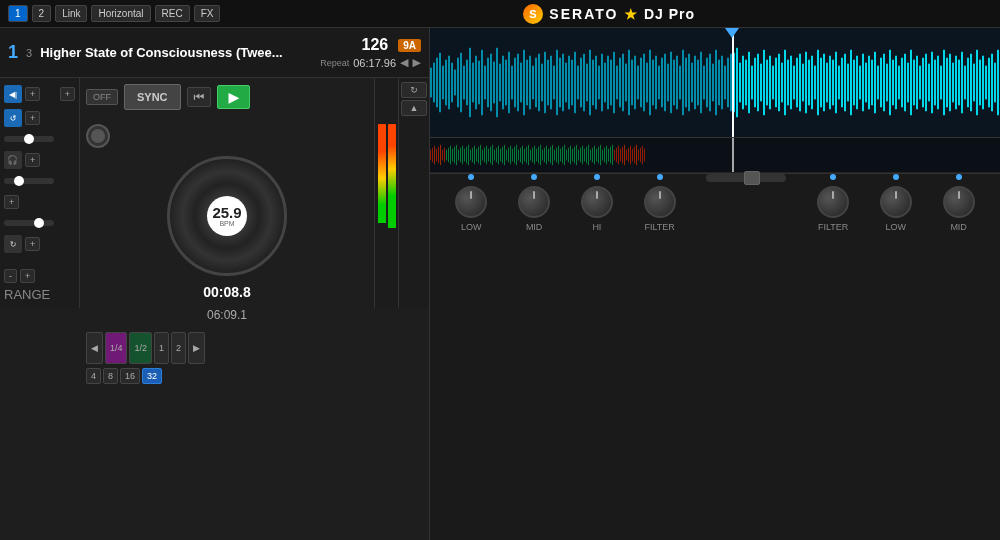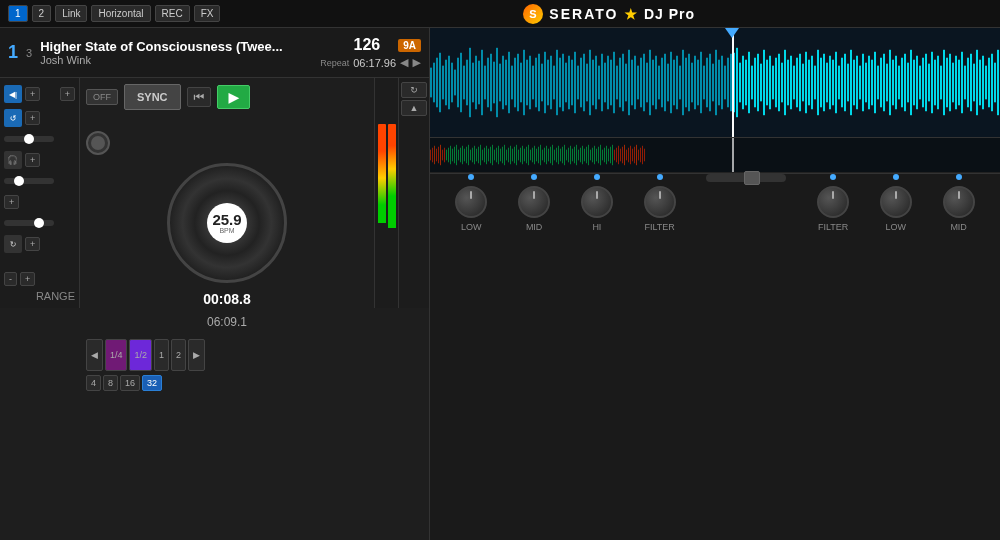--- a/index.html
+++ b/index.html
@@ -19,40 +19,40 @@
     
     .left-panel { width: 430px; background: #1e1e1e; border-right: 1px solid #333; flex-shrink: 0; }
 
     
     .deck-info { height: 50px; background: #1a1a1a; border-bottom: 1px solid #333; display: flex; align-items: center; padding: 0 8px; gap: 8px; }
     .deck-number { font-size: 18px; font-weight: bold; color: #4af; margin-right: 4px; }
     .track-info { flex: 1; }
     .track-title { font-size: 13px; font-weight: bold; color: #fff; white-space: nowrap; overflow: hidden; text-overflow: ellipsis; max-width: 260px; }
     .track-artist { font-size: 11px; color: #aaa; }
     .track-meta { display: flex; flex-direction: column; align-items: flex-end; gap: 2px; margin-left: auto; }
-    .bpm-key { display: flex; gap: 18px; align-items: center; }
+    .bpm-key { display: flex; gap: 10px; align-items: center; }
     .bpm-val { font-size: 16px; font-weight: bold; color: #fff; }
     .key-badge { background: #cc6600; color: #fff; font-size: 10px; font-weight: bold; padding: 1px 5px; border-radius: 2px; }
     .time-info { display: flex; align-items: center; gap: 4px; font-size: 11px; color: #aaa; }
     .repeat-label { font-size: 9px; color: #888; }
 
     
     .controls-area { display: flex; height: 230px; }
 
     
     .eq-panel { width: 80px; background: #1c1c1c; border-right: 1px solid #333; padding: 6px 4px; display: flex; flex-direction: column; gap: 4px; }
     .eq-row { display: flex; align-items: center; gap: 3px; height: 20px; }
     .eq-btn { background: #2a2a2a; border: 1px solid #444; color: #aaa; font-size: 9px; padding: 1px 4px; border-radius: 2px; cursor: pointer; }
     .eq-icon { width: 18px; height: 18px; background: #333; border-radius: 2px; display: flex; align-items: center; justify-content: center; }
     .slider-h { width: 50px; height: 6px; background: #333; border-radius: 3px; position: relative; }
     .slider-h-thumb { width: 10px; height: 10px; background: #fff; border-radius: 50%; position: absolute; top: -2px; left: 20px; }
 
     
     .deck-controls { flex: 1; padding: 6px; display: flex; flex-direction: column; gap: 4px; }
-    .sync-row { display: flex; align-items: center; gap: 6px; margin-bottom: 17px; }
+    .sync-row { display: flex; align-items: center; gap: 6px; margin-bottom: 10px; }
     .off-btn { background: #333; border: 1px solid #555; color: #888; font-size: 9px; padding: 2px 6px; border-radius: 2px; cursor: pointer; }
     .sync-btn { background: #444; border: 1px solid #666; color: #ccc; font-size: 11px; font-weight: bold; padding: 6px 12px; border-radius: 2px; cursor: pointer; }
     .skip-btn { background: #2a2a2a; border: 1px solid #444; color: #aaa; font-size: 12px; padding: 2px 6px; border-radius: 2px; cursor: pointer; }
     .play-btn { background: #22aa44; border: 1px solid #44cc66; color: #fff; font-size: 14px; padding: 3px 10px; border-radius: 2px; cursor: pointer; }
     .turntable { width: 120px; height: 120px; border-radius: 50%; background: radial-gradient(circle, #555 0%, #222 40%, #333 55%, #222 70%, #111 100%); border: 3px solid #444; display: flex; align-items: center; justify-content: center; margin: 0 auto; position: relative; }
     .turntable-inner { width: 40px; height: 40px; border-radius: 50%; background: #fff; display: flex; align-items: center; justify-content: center; flex-direction: column; }
     .bpm-display { font-size: 15px; font-weight: bold; color: #222; line-height: 1; }
     .bpm-label { font-size: 7px; color: #666; }
     .pitch-info { font-size: 9px; color: #888; text-align: center; }
     .time-display { text-align: center; font-size: 14px; color: #fff; font-weight: bold; margin: 4px 0; }
@@ -97,21 +97,20 @@
 
   <div class="left-panel">
 
     <div class="deck-info">
       <div style="display:flex;align-items:center;gap:4px;">
         <span class="deck-number">1</span>
         <span style="font-size:11px;color:#888;">3</span>
       </div>
       <div class="track-info">
         <div class="track-title">Higher State of Consciousness (Twee...</div>
-        <div class="track-artist">Josh Wink</div>
       </div>
       <div class="track-meta">
         <div class="bpm-key">
           <span class="bpm-val">126</span>
           <span class="key-badge">9A</span>
         </div>
         <div class="time-info">
           <span class="repeat-label">Repeat</span>
           <span style="font-size:11px;color:#ccc;">06:17.96</span>
           <span style="cursor:pointer;color:#888;">◀</span>
@@ -155,21 +154,21 @@
             </div>
         </div>
         <div class="eq-row">
           <div class="eq-icon" style="font-size:8px;">↻</div>
           <button class="eq-btn">+</button>
         </div>
         <div style="display:flex;gap:3px;margin-top:auto;align-items:center;">
           <button class="eq-btn">-</button>
           <button class="eq-btn">+</button>
         </div>
-        <div style="font-size:11px;color:#888;text-align:right;">RANGE</div>
+        <div style="font-size:13px;color:#888;text-align:left;">RANGE</div>
       </div>
 
       <div class="deck-controls">
         <div class="sync-row">
           <button class="off-btn">OFF</button>
           <button class="sync-btn">SYNC</button>
           <button class="skip-btn">⏮</button>
           <button class="play-btn">▶</button>
         </div>
 
@@ -187,21 +186,21 @@
             </div>
           </div>
         </div>
 
         <div class="time-display">00:08.8</div>
         <div class="time-display2">06:09.1</div>
 
         <div style="display:flex;gap:2px;margin-top:6px;">
           <button style="background:#2a2a2a;border:1px solid #444;color:#aaa;font-size:9px;padding:2px 4px;border-radius:2px;cursor:pointer;">◀</button>
           <button style="background:#701a75;border:1px solid #444;color:#aaa;font-size:9px;padding:10px 4px;border-radius:2px;cursor:pointer;">1/4</button>
-          <button style="background:#6d28d9;border:1px solid #444;color:#aaa;font-size:9px;padding:2px 4px;border-radius:2px;cursor:pointer;">1/2</button>
+          <button style="background:#14532d;border:1px solid #444;color:#aaa;font-size:9px;padding:2px 4px;border-radius:2px;cursor:pointer;">1/2</button>
           <button style="background:#2a2a2a;border:1px solid #444;color:#aaa;font-size:9px;padding:2px 4px;border-radius:2px;cursor:pointer;">1</button>
           <button style="background:#2a2a2a;border:1px solid #444;color:#aaa;font-size:9px;padding:2px 4px;border-radius:2px;cursor:pointer;">2</button>
           <button style="background:#2a2a2a;border:1px solid #444;color:#aaa;font-size:9px;padding:2px 4px;border-radius:2px;cursor:pointer;">▶</button>
         </div>
         <div style="display:flex;gap:2px;">
           <button style="background:#2a2a2a;border:1px solid #444;color:#aaa;font-size:9px;padding:2px 4px;border-radius:2px;cursor:pointer;">4</button>
           <button style="background:#2a2a2a;border:1px solid #444;color:#aaa;font-size:9px;padding:2px 4px;border-radius:2px;cursor:pointer;">8</button>
           <button style="background:#2a2a2a;border:1px solid #444;color:#aaa;font-size:9px;padding:2px 4px;border-radius:2px;cursor:pointer;">16</button>
           <button style="background:#1a5fb5;border:1px solid #2a7fd5;color:#fff;font-size:9px;padding:2px 4px;border-radius:2px;cursor:pointer;">32</button>
         </div>

